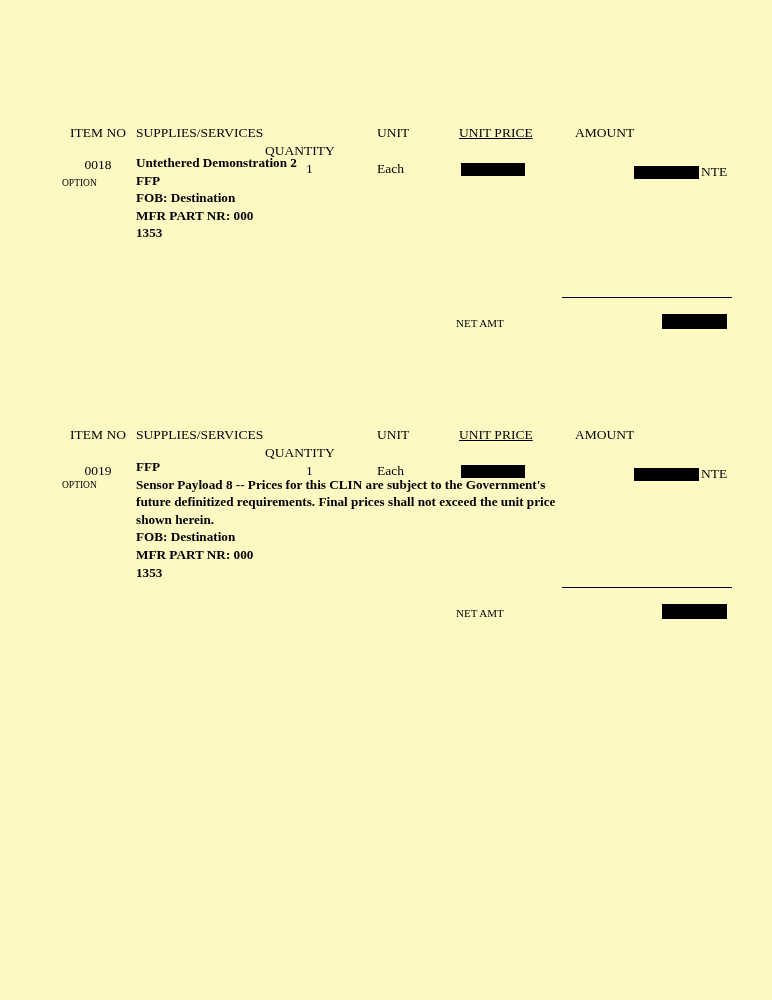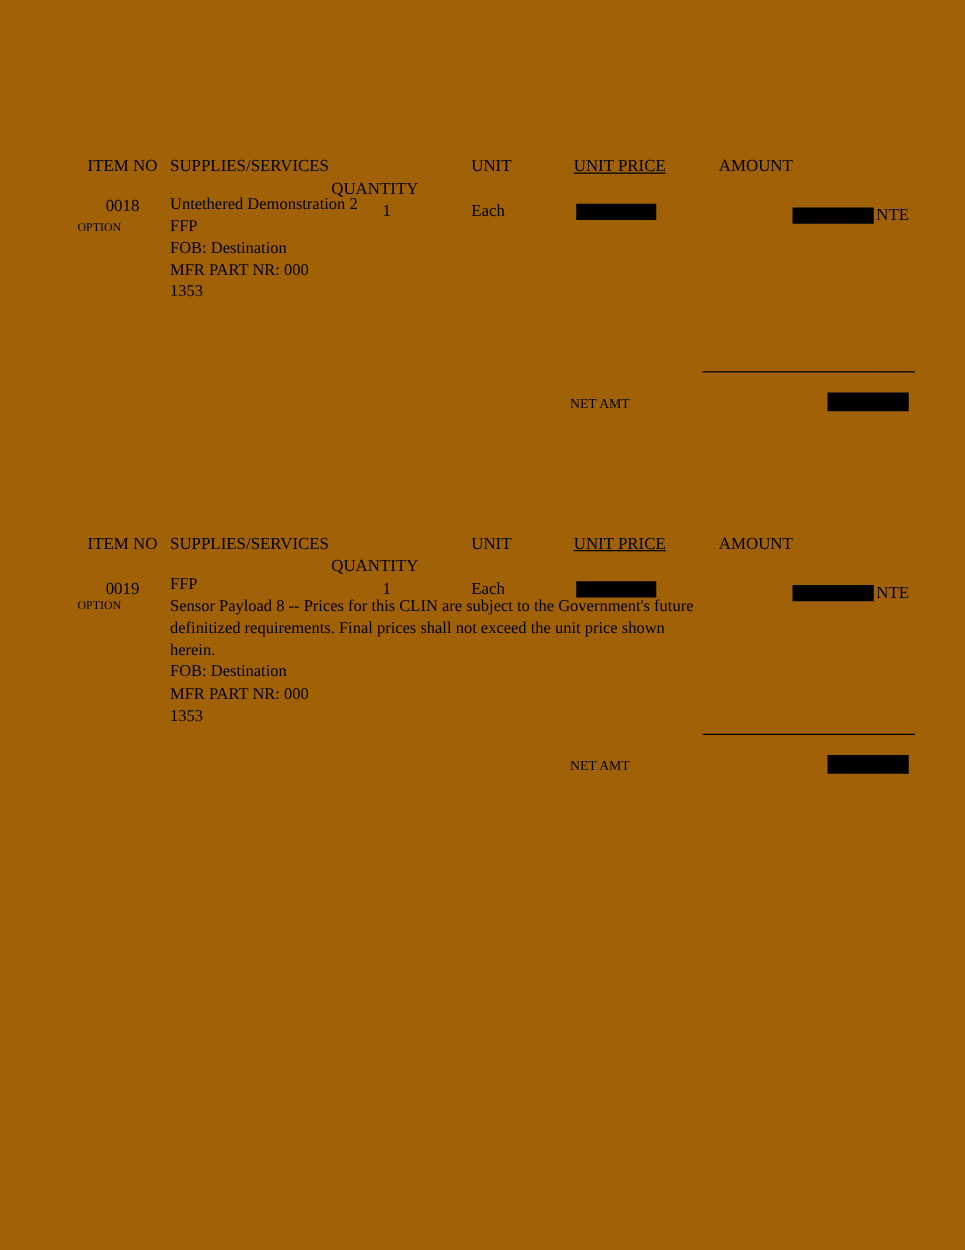--- a/index.html
+++ b/index.html
@@ -12,21 +12,21 @@
     height: 1000px;
     position: relative;
     font-family: "Liberation Serif", serif;
     color: #000000;
     overflow: hidden;
   }
   .page {
     position: relative;
     width: 772px;
     height: 1000px;
-    background: #a16207;
+    background: #fef9c3;
   }
   .block {
     position: absolute;
     left: 0;
     width: 772px;
   }
   .hdr {
     position: relative;
     height: 22px;
   }
@@ -81,21 +81,21 @@
     font-size: 13.5px;
     line-height: 14px;
   }
   .desc {
     position: absolute;
     left: 136px;
     width: 425px;
     font-size: 13.2px;
     line-height: 17.6px;
   }
-  .desc .line { display: block; white-space: normal; }
+  .desc .line { display: block; white-space: normal; font-weight: bold; }
   .desc .tight { white-space: nowrap; }
   .rule {
     position: absolute;
     left: 562px;
     width: 170px;
     height: 1px;
     background: #000000;
   }
   .netamt-label {
     position: absolute;

